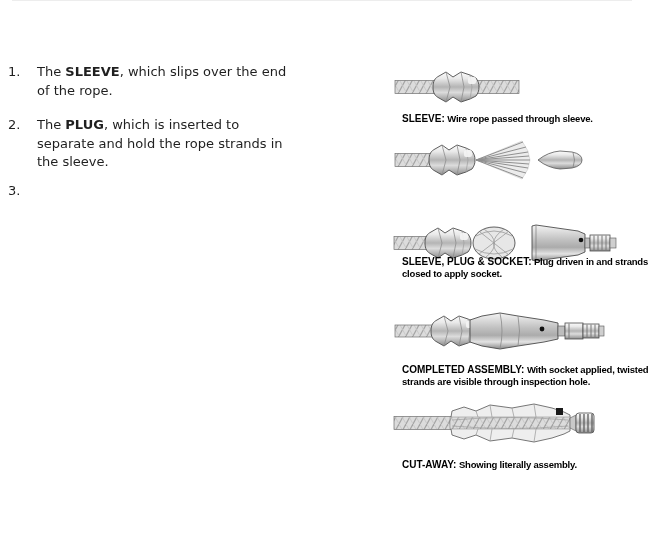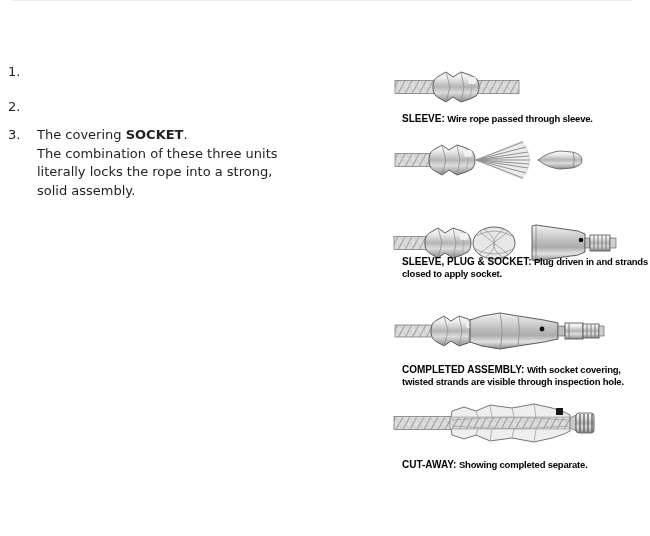--- a/index.html
+++ b/index.html
@@ -58,30 +58,31 @@
         <path d="M29,2 L32,17 L29,32" fill="none" stroke="#8e8e8e" stroke-width="0.8"></path>
         <path d="M38,5 L40,17 L38,29" fill="none" stroke="#9e9e9e" stroke-width="0.7"></path>
         <rect x="36" y="7" width="8" height="7" rx="2" fill="#f4f4f4" opacity="0.9"></rect>
       </g>
     </defs>
   </svg>
 
   <div class="instructions">
     <div class="item item-1">
       <span class="num">1.</span>
+      <div class="itext"><span>The </span><b class="term">SLEEVE</b><span>, which slips over the end
+of the rope.</span></div>
     </div>
     <div class="item item-2">
       <span class="num">2.</span>
+      <div class="itext"><span>The </span><b class="term">PLUG</b><span>, which is inserted to
+separate and hold the rope strands in
+the sleeve.</span></div>
     </div>
     <div class="item item-3">
       <span class="num">3.</span>
-      <div class="itext"><span>The covering </span><b class="term">SOCKET</b><span>.
-The combination of these three units
-literally locks the rope into a strong,
-solid assembly.</span></div>
     </div>
   </div>
 
   <div class="figures">
 
     <svg class="fig-svg" style="top:66px" width="130" height="42" viewBox="0 0 130 42">
       <rect x="3" y="14.5" width="124" height="13" fill="url(#rp)" stroke="#6f6f6f" stroke-width="0.7"></rect>
       <use href="#slv" x="40" y="4"></use>
     </svg>
     <p class="cap" style="top:105px"><span class="cap-label">SLEEVE:</span> <span class="cap-text">Wire rope passed through sleeve.</span></p>
@@ -145,21 +146,21 @@
       <rect x="173" y="13" width="18" height="16" fill="url(#gm)" stroke="#4d4d4d" stroke-width="0.8"></rect>
       <path d="M177,13.5 L177,28.5" stroke="#787878" stroke-width="1"></path>
       <rect x="191" y="14" width="16" height="14" fill="url(#gm)" stroke="#4d4d4d" stroke-width="0.8"></rect>
       <g stroke="#787878" stroke-width="1">
         <path d="M195,14.5 L195,27.5"></path>
           <path d="M199,14.5 L199,27.5"></path>
           <path d="M203,14.5 L203,27.5"></path>
       </g>
       <rect x="207" y="16" width="5" height="10" fill="#cfcfcf" stroke="#555555" stroke-width="0.6"></rect>
     </svg>
-    <p class="cap" style="top:356px"><span class="cap-label">COMPLETED ASSEMBLY:</span> <span class="cap-text">With socket covering, twisted strands are visible through inspection hole.</span></p>
+    <p class="cap" style="top:356px"><span class="cap-label">COMPLETED ASSEMBLY:</span> <span class="cap-text">With socket applied, twisted strands are visible through inspection hole.</span></p>
 
     <svg class="fig-svg" style="top:398px" width="205" height="50" viewBox="0 0 205 50">
       <rect x="2" y="18.5" width="58" height="13" fill="url(#rp)" stroke="#6f6f6f" stroke-width="0.7"></rect>
       <path d="M58,25 L60,13 L72,9 L84,13 L98,7 L120,10 L142,6 L160,10 L172,14 L178,17 L178,33 L172,36 L160,40 L142,44 L120,40 L98,43 L84,37 L72,41 L60,37 Z" fill="#eeeeee" stroke="#555555" stroke-width="0.8"></path>
       <rect x="58" y="19" width="120" height="12" fill="url(#rp)" stroke="#808080" stroke-width="0.5"></rect>
       <g stroke="#9c9c9c" stroke-width="0.7" fill="none">
         <path d="M60,22 Q119,17 176,22"></path>
           <path d="M60,28 Q119,33 176,28"></path>
       </g>
       <g stroke="#969696" stroke-width="0.7">
@@ -175,16 +176,16 @@
       <rect x="164" y="10" width="7" height="7" fill="#1a1a1a"></rect>
       <path d="M178,20 L184,17 L184,33 L178,30 Z" fill="#c9c9c9" stroke="#555555" stroke-width="0.6"></path>
       <rect x="184" y="15" width="18" height="20" rx="3" fill="url(#gm)" stroke="#4d4d4d" stroke-width="0.8"></rect>
       <g stroke="#666666" stroke-width="1.4">
         <path d="M188,16 L188,34"></path>
           <path d="M192,16 L192,34"></path>
           <path d="M196,16 L196,34"></path>
           <path d="M200,16 L200,34"></path>
       </g>
     </svg>
-    <p class="cap" style="top:451px"><span class="cap-label">CUT-AWAY:</span> <span class="cap-text">Showing completed separate.</span></p>
+    <p class="cap" style="top:451px"><span class="cap-label">CUT-AWAY:</span> <span class="cap-text">Showing literally assembly.</span></p>
 
   </div>
 </div>
 
 </body></html>

